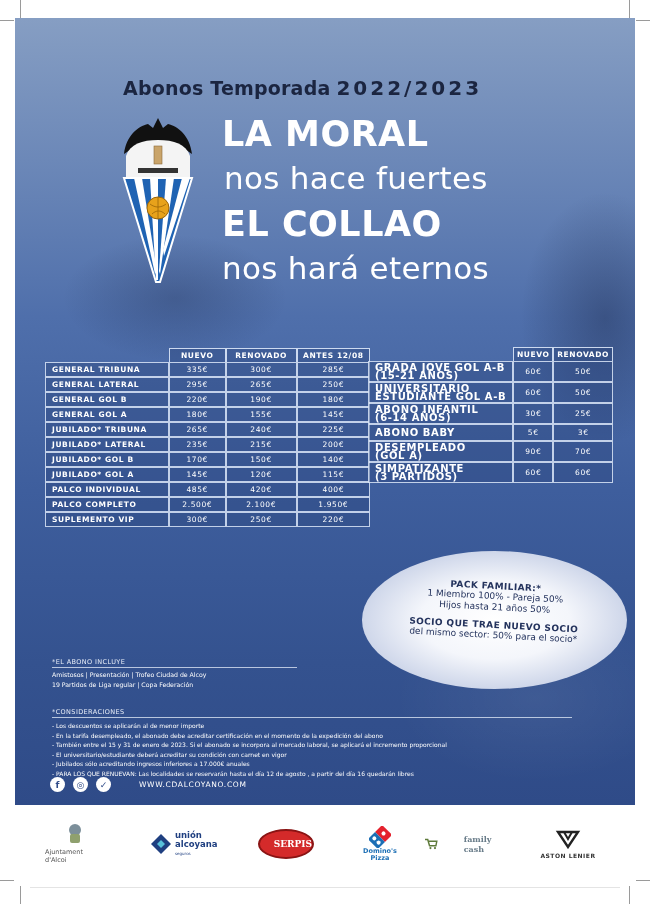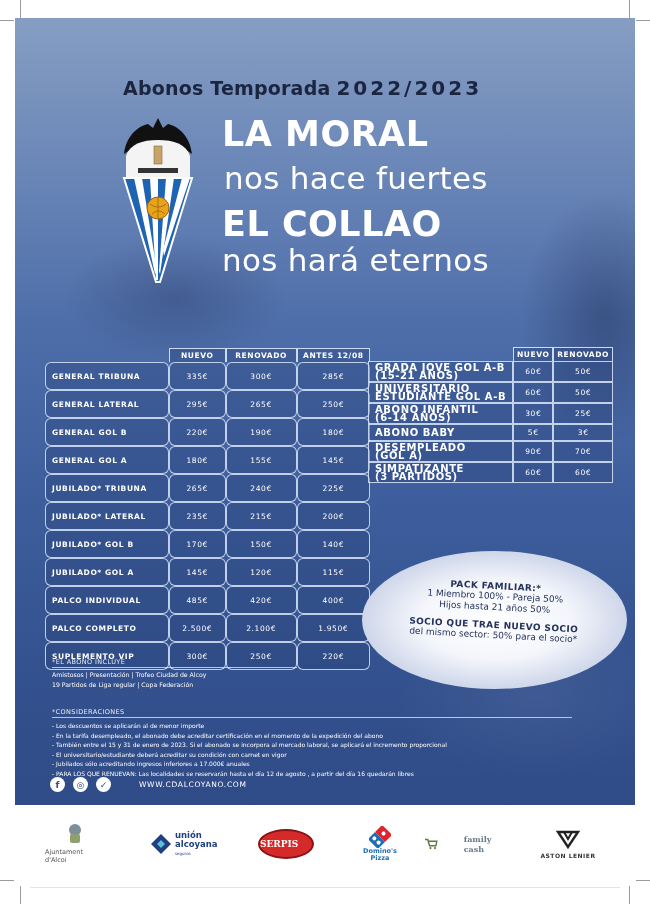--- a/index.html
+++ b/index.html
@@ -22,30 +22,30 @@
   }
   .subtitle { position: absolute; left: 108px; top: 58px; font-family: "DejaVu Sans", sans-serif; font-size: 19px; font-weight: bold; color: #1b2540; letter-spacing: 0.2px; white-space: nowrap; }
   .subtitle .yr { letter-spacing: 3px; font-size: 20px; margin-left: 6px; }
   .crest { position: absolute; left: 105px; top: 98px; width: 76px; height: 170px; }
   .headline { position: absolute; left: 205px; top: 92px; color: #ffffff; font-family: "DejaVu Sans", sans-serif; font-weight: bold; white-space: nowrap; }
   .hl-big { font-size: 35px; line-height: 48px; letter-spacing: 0.5px; }
   .hl-small { font-size: 31px; line-height: 36px; font-weight: normal; letter-spacing: 0.3px; }
   .l1 { position: absolute; top: 0; left: 2px; }
   .l2 { position: absolute; top: 50px; left: 4px; }
   .l3 { position: absolute; top: 90px; left: 2px; }
-  .l4 { position: absolute; top: 132px; left: 2px; }
+  .l4 { position: absolute; top: 140px; left: 2px; }
 
   table.prices { position: absolute; border-collapse: separate; border-spacing: 0; color: #ffffff; font-family: "DejaVu Sans", sans-serif; }
   table.prices th { font-size: 7.5px; font-weight: bold; letter-spacing: 0.6px; text-align: center; height: 14px; padding: 0 2px; border: 1px solid rgba(230,240,255,0.85); border-bottom: none; background: rgba(40,65,120,0.35); white-space: nowrap; }
   table.prices th.blank { border: none; background: transparent; }
   table.prices td { font-size: 7.5px; letter-spacing: 0.6px; border: 1px solid rgba(230,240,255,0.8); padding: 0 6px; white-space: nowrap; background: rgba(40,65,120,0.35); }
   table.prices td.lbl { font-weight: bold; text-align: left; }
   table.prices td.val { text-align: center; }
   .t1 { left: 30px; top: 330px; width: 325px; }
-  .t1 td { height: 28px; border-radius: 6px; }
+  .t1 td { height: 15px; }
   .t1 .c0 { width: 125px; }
   .t1 .c1 { width: 58px; } .t1 .c2 { width: 72px; } .t1 .c3 { width: 74px; margin-left: 24px; }
   .t2 { left: 353px; top: 329px; width: 245px; }
   .t2 td { height: 21px; }
   .t2 td.lbl { font-size: 10px; line-height: 8px; }
   .t2 .c0 { width: 120px; } .t2 .c1 { width: 52px; } .t2 .c2 { width: 73px; }
   .t2 td.single { height: 17px; }
 
   .pack { position: absolute; left: 347px; top: 533px; width: 265px; height: 138px; border-radius: 50%;
     background: radial-gradient(ellipse at center, #ffffff 0%, #f4f6fb 40%, #cfd7ea 70%, rgba(120,145,195,0.0) 100%); }
@@ -298,21 +298,21 @@
       </div>
     </div>
     <div class="spon" style="left:15px;width:60px;">
       <svg width="16" height="22" viewBox="0 0 16 22">
           <ellipse cx="8" cy="6" rx="6" ry="6" fill="#7c8f9a"></ellipse>
           <rect x="3" y="10" width="10" height="9" rx="2" fill="#8fa06e"></rect>
         </svg>
       <span class="txt" style="font-size:6.5px;color:#555;margin-top:2px;">Ajuntament d'Alcoi</span>
     </div>
     <div class="spon" style="left:226px;width:60px;">
-      <div style="width:56px;height:30px;border-radius:50%;background:#d42a2a;border:2px solid #8a1414;display:flex;align-items:center;justify-content:flex-start;">
+      <div style="width:56px;height:30px;border-radius:50%;background:#d42a2a;border:2px solid #8a1414;display:flex;align-items:center;justify-content:flex-end;">
         <span class="txt" style="color:#fff;font-family:'DejaVu Serif',serif;font-weight:bold;font-size:9px;">SERPIS</span>
       </div>
     </div>
     <div class="spon" style="left:328px;width:44px;">
       <svg width="22" height="22" viewBox="0 0 22 22">
           <g transform="rotate(45 11 11)">
             <rect x="4" y="1" width="14" height="10" fill="#e4222e"></rect>
             <rect x="4" y="11" width="14" height="10" fill="#1c6fb5"></rect>
             <circle cx="11" cy="6" r="2" fill="#fff"></circle>
             <circle cx="8" cy="16" r="2" fill="#fff"></circle>

